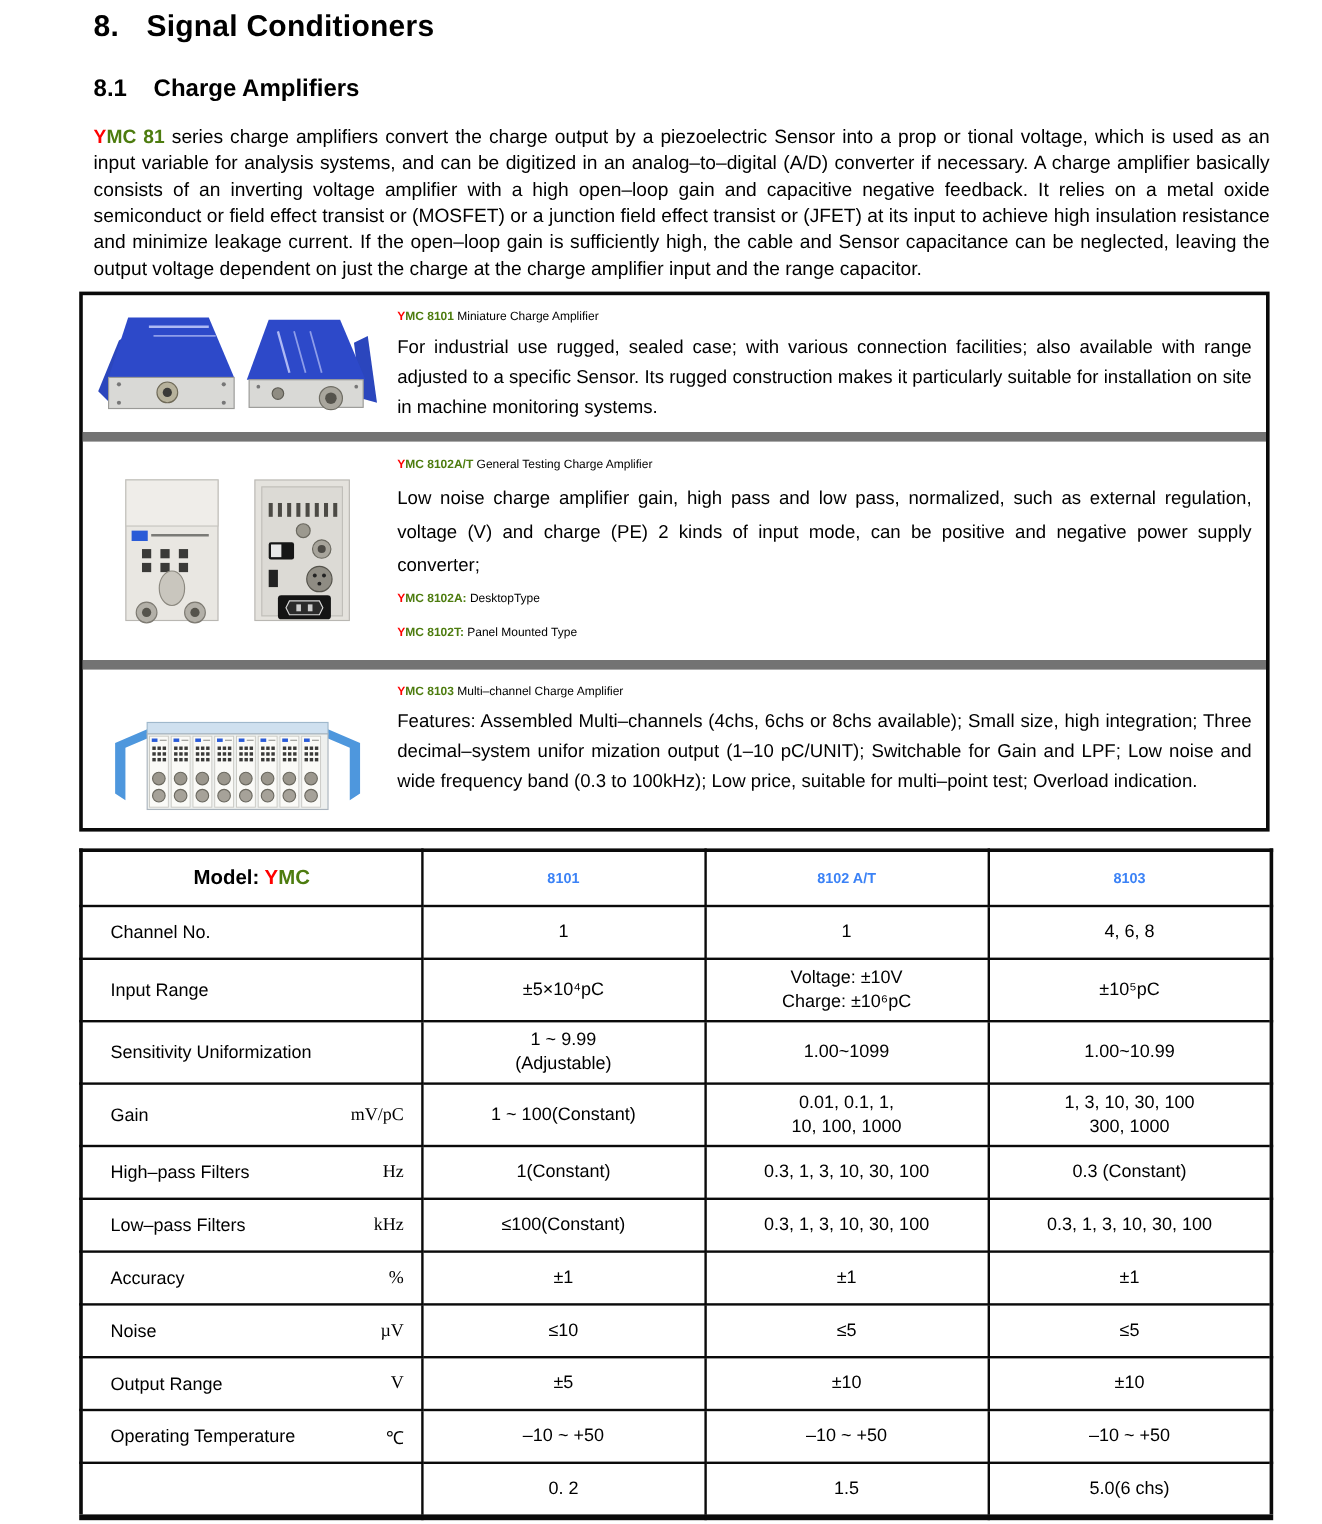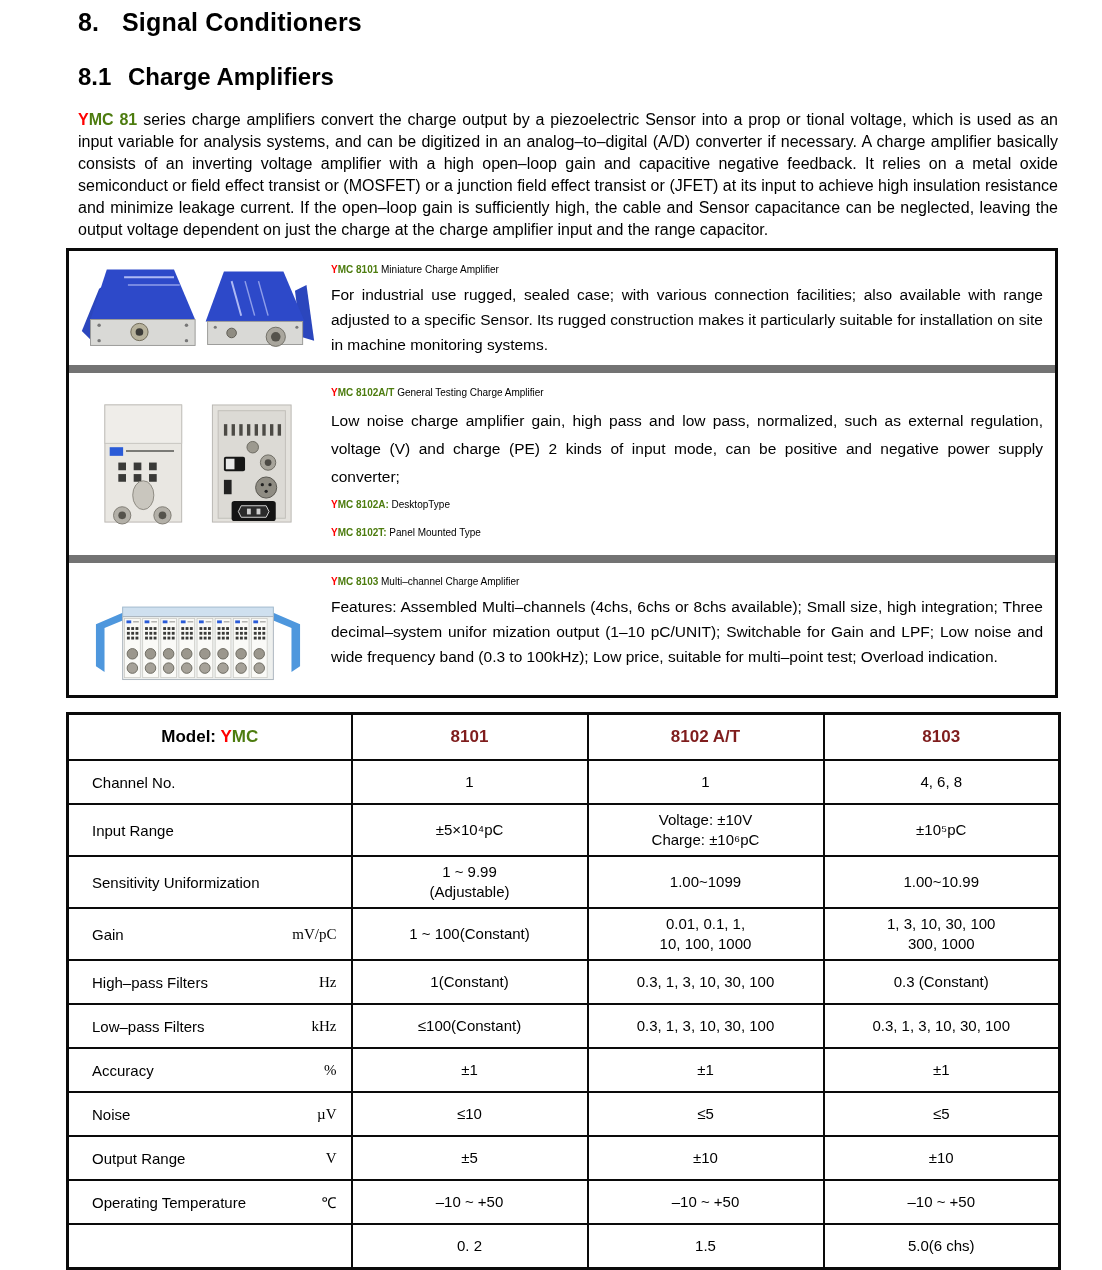--- a/index.html
+++ b/index.html
@@ -4,21 +4,21 @@
 <style>
   html,body{margin:0;padding:0;background:#ffffff;}
   body{width:1102px;font-family:"Liberation Sans","DejaVu Sans",sans-serif;color:#000;}
   .content{margin-left:66px;width:992px;}
   .red{color:#ff0000;}
   .blue{color:#4d7c0f;}
   .bold{font-weight:bold;}
 
   h1.sec{margin:8px 0 0;padding-left:12px;font-size:25px;letter-spacing:0.2px;}
   h1.sec .num{display:inline-block;min-width:30px;margin-right:14px;}
-  h2.sub{margin:26px 0 0;padding-left:12px;font-size:24px;}
+  h2.sub{margin:26px 0 0;padding-left:12px;font-size:20px;}
   h2.sub .num{display:inline-block;min-width:36px;margin-right:14px;}
 
   p.intro{margin:18px 0 0;padding-left:12px;font-size:16px;line-height:22px;text-align:justify;}
 
   
   .ptable{margin-top:7px;border:3px solid #0a0a0a;}
   .prow{display:flex;align-items:stretch;}
   .prow + .prow{border-top:8px solid #737373;}
   .pimg{width:258px;flex:none;display:flex;align-items:center;justify-content:center;padding:4px 0;}
   .ptext{flex:1;padding:6px 12px 8px 4px;font-size:15.5px;line-height:25px;}
@@ -26,21 +26,21 @@
   .ptitle{font-size:10px;}
   .pdesc{text-align:justify;}
   .r1{min-height:99px;}
   .r2{min-height:143px;}
   .r3{min-height:125px;}
 
   
   table.spec{margin-top:14px;border-collapse:collapse;width:992px;border:3px solid #0a0a0a;border-bottom-width:5px;table-layout:fixed;}
   table.spec td,table.spec th{border:2px solid #0a0a0a;font-size:15px;vertical-align:middle;}
   table.spec th.model{height:42px;font-size:17px;text-align:center;font-weight:bold;}
-  table.spec th.colhead{height:42px;font-size:17px;text-align:center;font-weight:bold;color:#7f1d1d;}
+  table.spec th.colhead{height:42px;font-size:12px;text-align:center;font-weight:bold;color:#3b82f6;}
   td.lbl{height:34px;padding:4px 0;}
   td.lbl .inner{display:flex;align-items:center;}
   td.lbl .name{padding-left:23px;}
   td.lbl .unit{margin-left:auto;padding-right:14px;font-family:Liberation Serif, serif;}
   td.val{text-align:center;white-space:pre-line;line-height:20px;padding:5px 4px;}
 </style>
 </head>
 <body>
 
 <div class="content">

